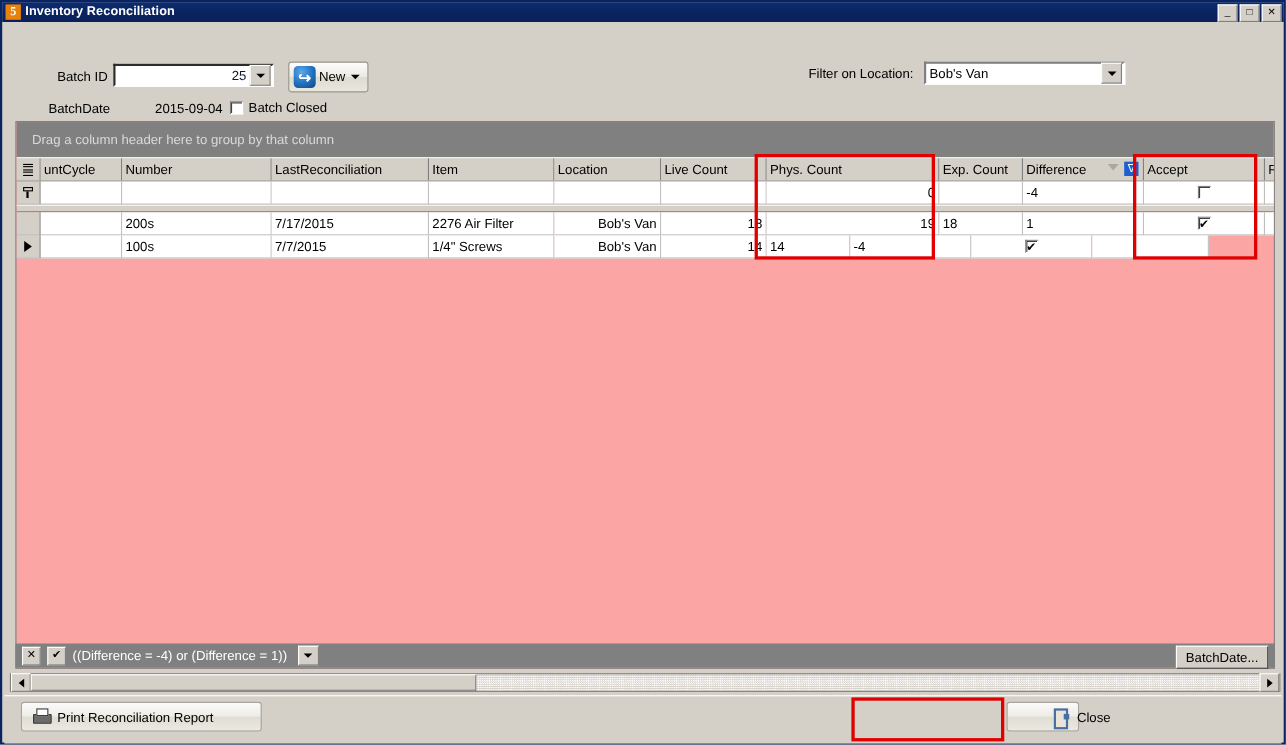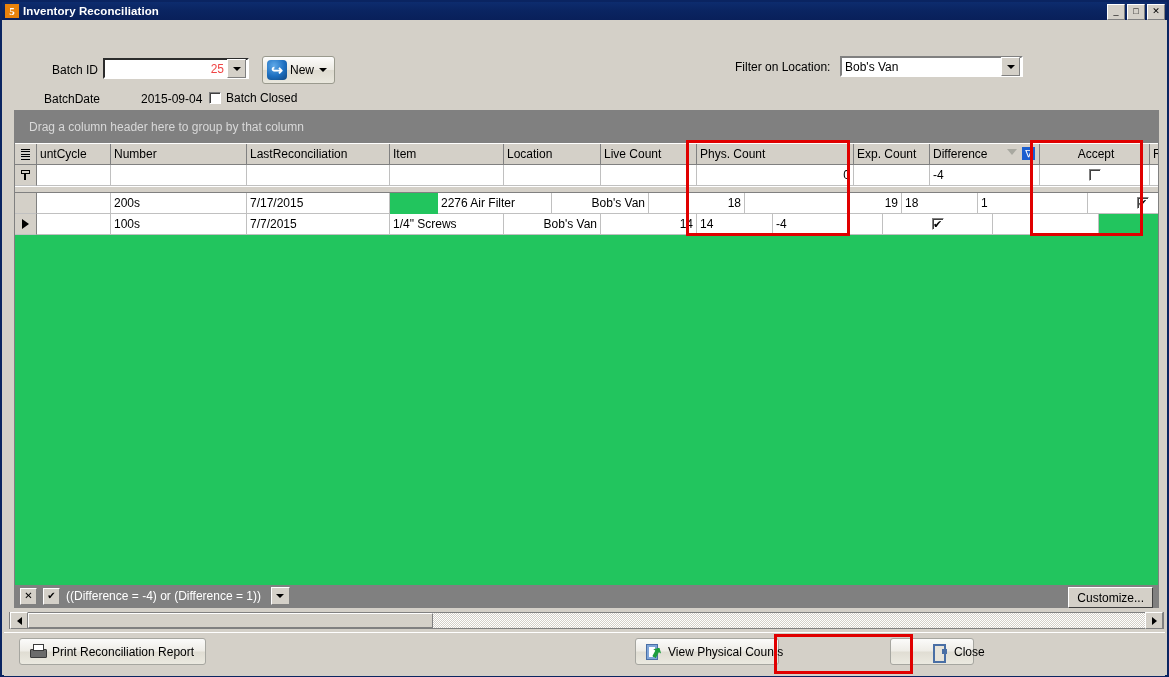--- a/index.html
+++ b/index.html
@@ -67,21 +67,21 @@
     position: absolute; left: 99px; top: 36px;
     width: 146px; height: 21px;
     background: #ffffff;
     border: 2px inset #d4d0c8;
     border-top-color: #808080; border-left-color: #808080;
     border-right-color: #ffffff; border-bottom-color: #ffffff;
     box-sizing: border-box;
     display: flex; align-items: center; justify-content: flex-end;
   }
   #batchid-value {
-    font-size: 12px; color: #ef4444; padding-right: 3px;
+    font-size: 12px; color: #0f172a; padding-right: 3px;
   }
   .combo-arrow-btn {
     width: 17px; height: 17px; margin-right: 1px;
     background: #d4d0c8;
     border: 1px solid #808080;
     border-top-color: #ffffff; border-left-color: #ffffff;
     display: flex; align-items: center; justify-content: center;
     flex: 0 0 auto;
   }
   .tri-down {
@@ -145,21 +145,21 @@
     flex: 1; font-size: 12px; color: #000; padding-left: 3px;
     white-space: nowrap; overflow: hidden;
   }
 
   
   #grid {
     position: absolute; left: 12px; top: 108px;
     width: 1145px; height: 498px;
     border: 1px solid #808080;
     box-sizing: border-box;
-    background: #22c55e;
+    background: #fca5a5;
     overflow: hidden;
   }
   #group-panel {
     height: 32px; background: #808080;
     display: flex; align-items: center;
     padding-left: 14px; box-sizing: border-box;
   }
   #group-panel-text { font-size: 12px; color: #d8d8d8; }
 
   #header-row {
@@ -470,21 +470,21 @@
           <span>Phys. Count</span>
         </div>
         <div class="hcell" style="width: 76px; flex: 0 0 76px;">
           <span>Exp. Count</span>
         </div>
         <div class="hcell" style="width: 110px; flex: 0 0 110px;">
           <span>Difference</span>
           <div class="sort-arrow"></div>
           <div class="filter-icon-blue">∇</div>
         </div>
-        <div class="hcell" style="width: 110px; flex: 0 0 110px; justify-content: center;">
+        <div class="hcell" style="width: 110px; flex: 0 0 110px;">
           <span>Accept</span>
         </div>
         <div class="hcell" style="width: 106px; flex: 0 0 106px;">
           <span>Re</span>
         </div>
       </div>
     <div id="filter-row" class="grid-row">
         <div class="gcell indicator" style="width: 22px; flex: 0 0 22px;">
           <div class="funnel-icon"></div>
         </div>
@@ -528,21 +528,21 @@
           <div class="gcell indicator" style="width: 22px; flex: 0 0 22px;"></div>
           <div class="gcell" style="width: 74px; flex: 0 0 74px;">
             <span></span>
           </div>
           <div class="gcell" style="width: 136px; flex: 0 0 136px;">
             <span>200s</span>
           </div>
           <div class="gcell" style="width: 143px; flex: 0 0 143px;">
             <span>7/17/2015</span>
           </div>
-          <div class="gcell" style="width: 114px; flex: 0 0 114px; margin-left: 48px;">
+          <div class="gcell" style="width: 114px; flex: 0 0 114px;">
             <span>2276 Air Filter</span>
           </div>
           <div class="gcell num" style="width: 97px; flex: 0 0 97px;">
             <span>Bob's Van</span>
           </div>
           <div class="gcell num" style="width: 96px; flex: 0 0 96px;">
             <span>18</span>
           </div>
           <div class="gcell num" style="width: 157px; flex: 0 0 157px;">
             <span>19</span>
@@ -599,44 +599,40 @@
     <div id="grid-blank"></div>
   </div>
 
   <div id="filter-bar">
     <div class="smallbtn">✕</div>
     <div class="smallbtn">✔</div>
     <div id="filter-expr">((Difference = -4) or (Difference = 1))</div>
     <div id="filter-dropdown">
       <div class="tri-down"></div>
     </div>
-    <div id="customize-button">Customize...</div>
+    <div id="customize-button">BatchDate...</div>
   </div>
 
   <div id="hscroll">
     <div class="scroll-endbtn">
       <div class="tri-left"></div>
     </div>
     <div id="hscroll-thumb"></div>
     <div id="hscroll-track"></div>
     <div class="scroll-endbtn">
       <div class="tri-right"></div>
     </div>
   </div>
 
   <div id="bottom-toolbar">
-    <div class="tbtn" style="left:15px;width:187px;">
+    <div class="tbtn" style="left:15px;width:219px;">
       <span class="ticon icon-printer"></span>
       <span>Print Reconciliation Report</span>
     </div>
-    <div class="tbtn" style="left:631px;width:144px;">
-      <span class="ticon icon-excel"></span>
-      <span>View Physical Counts</span>
-    </div>
-    <div class="tbtn" style="left:886px;width:84px;padding-left:40px;">
+    <div class="tbtn" style="left:911px;width:66px;padding-left:40px;">
       <span class="ticon icon-close"></span>
       <span>Close</span>
     </div>
   </div>
 
   <div class="annot" style="left:684px;top:138px;width:164px;height:96px;"></div>
   <div class="annot" style="left:1028px;top:138px;width:113px;height:96px;"></div>
   <div class="annot" style="left:772px;top:632px;width:139px;height:40px;"></div>
 
 </div>

